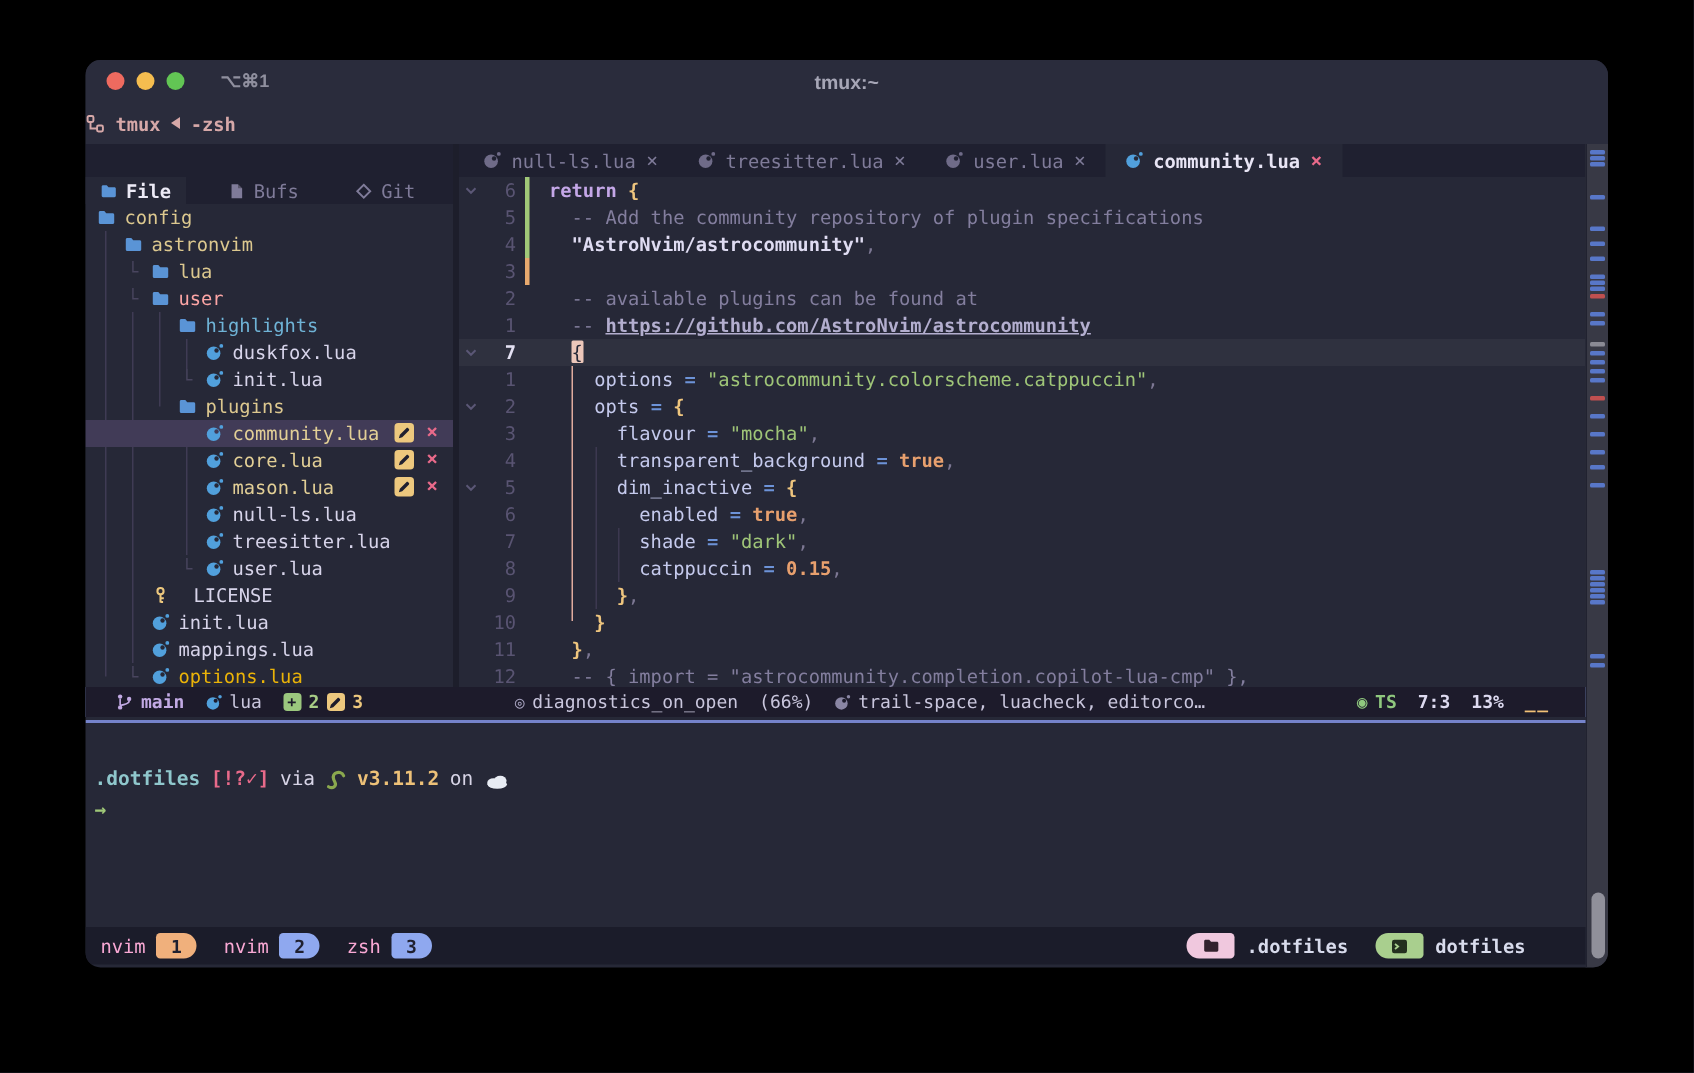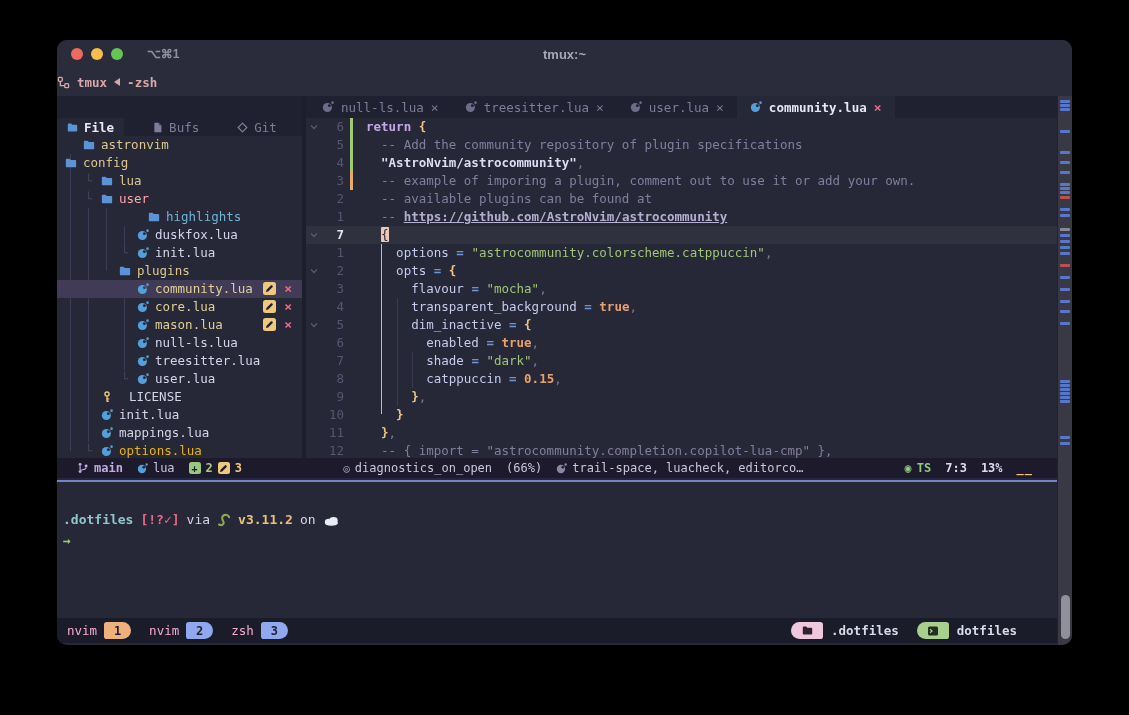--- a/index.html
+++ b/index.html
@@ -239,33 +239,33 @@
             </span>
             <span>Git</span>
           </div>
         </div>
       <div class="guide" style="left:13px; top:36px; height:297px;"></div>
       <div class="guide" style="left:31px; top:90px; height:234px;"></div>
       <div class="guide" style="left:49px; top:90px; height:63px;"></div>
       <div class="guide" style="left:67px; top:108px; height:20px;"></div>
       <div class="guide" style="left:67px; top:162px; height:90px;"></div>
       <div class="nt-rows" id="nt-rows">
+          <div class="nt-row" style="padding-left: 8px;"><span><svg width="12" height="12" viewBox="0 0 14 14" style="display:block">
+                <path fill="#5a94d6" d="M1 3.2c0-.7.5-1.2 1.2-1.2h3.1l1.5 1.6h5c.7 0 1.2.5 1.2 1.2v6c0 .7-.5 1.2-1.2 1.2H2.2C1.5 12 1 11.5 1 10.8z"></path>
+              </svg></span><span class="nt-name" style="color: rgb(220, 200, 143);">config</span></div>
           <div class="nt-row" style="padding-left: 26px;"><span><svg width="12" height="12" viewBox="0 0 14 14" style="display:block">
                 <path fill="#5a94d6" d="M1 3.2c0-.7.5-1.2 1.2-1.2h3.1l1.5 1.6h5c.7 0 1.2.5 1.2 1.2v6c0 .7-.5 1.2-1.2 1.2H2.2C1.5 12 1 11.5 1 10.8z"></path>
               </svg></span><span class="nt-name" style="color: rgb(220, 200, 143);">astronvim</span></div>
-          <div class="nt-row" style="padding-left: 8px;"><span><svg width="12" height="12" viewBox="0 0 14 14" style="display:block">
-                <path fill="#5a94d6" d="M1 3.2c0-.7.5-1.2 1.2-1.2h3.1l1.5 1.6h5c.7 0 1.2.5 1.2 1.2v6c0 .7-.5 1.2-1.2 1.2H2.2C1.5 12 1 11.5 1 10.8z"></path>
-              </svg></span><span class="nt-name" style="color: rgb(220, 200, 143);">config</span></div>
           <div class="nt-row" style="padding-left: 44px;"><span class="nt-elbow" style="left: 28px;">└</span><span><svg width="12" height="12" viewBox="0 0 14 14" style="display:block">
                 <path fill="#5a94d6" d="M1 3.2c0-.7.5-1.2 1.2-1.2h3.1l1.5 1.6h5c.7 0 1.2.5 1.2 1.2v6c0 .7-.5 1.2-1.2 1.2H2.2C1.5 12 1 11.5 1 10.8z"></path>
               </svg></span><span class="nt-name" style="color: rgb(220, 200, 143);">lua</span></div>
           <div class="nt-row" style="padding-left: 44px;"><span class="nt-elbow" style="left: 28px;">└</span><span><svg width="12" height="12" viewBox="0 0 14 14" style="display:block">
                 <path fill="#5a94d6" d="M1 3.2c0-.7.5-1.2 1.2-1.2h3.1l1.5 1.6h5c.7 0 1.2.5 1.2 1.2v6c0 .7-.5 1.2-1.2 1.2H2.2C1.5 12 1 11.5 1 10.8z"></path>
               </svg></span><span class="nt-name" style="color: #fca5a5;">user</span></div>
-          <div class="nt-row" style="padding-left: 91px;"><span><svg width="12" height="12" viewBox="0 0 14 14" style="display:block">
+          <div class="nt-row" style="padding-left: 62px;"><span><svg width="12" height="12" viewBox="0 0 14 14" style="display:block">
                 <path fill="#5a94d6" d="M1 3.2c0-.7.5-1.2 1.2-1.2h3.1l1.5 1.6h5c.7 0 1.2.5 1.2 1.2v6c0 .7-.5 1.2-1.2 1.2H2.2C1.5 12 1 11.5 1 10.8z"></path>
               </svg></span><span class="nt-name" style="color: rgb(111, 179, 214);">highlights</span></div>
           <div class="nt-row" style="padding-left: 80px;"><span><svg width="12" height="12" viewBox="0 0 14 14" style="display:block">
                 <circle cx="6.3" cy="7.6" r="5.3" fill="#51a0dc"></circle>
                 <circle cx="8.6" cy="5.4" r="1.7" fill="#262837"></circle>
                 <circle cx="12.3" cy="1.9" r="1.5" fill="#51a0dc"></circle>
               </svg></span><span class="nt-name" style="color: rgb(215, 212, 234);">duskfox.lua</span></div>
           <div class="nt-row" style="padding-left: 80px;"><span class="nt-elbow" style="left: 64px;">└</span><span><svg width="12" height="12" viewBox="0 0 14 14" style="display:block">
                 <circle cx="6.3" cy="7.6" r="5.3" fill="#51a0dc"></circle>
                 <circle cx="8.6" cy="5.4" r="1.7" fill="#262837"></circle>
@@ -337,21 +337,21 @@
     <div class="editor" id="editor">
       <div class="iguide" style="left:75px; top:126px; height:170px; background:#e0ab9e;"></div>
       <div class="iguide" style="left:91px; top:180px; height:108px; background:#3c3850;"></div>
       <div class="iguide" style="left:106px; top:234px; height:36px; background:#3c3850;"></div>
       <div id="code" style="position:relative;">
           <div class="cline"><span class="fold" style="display: flex; align-items: center; justify-content: center;"><svg width="8" height="8" viewBox="0 0 8 8" style="display:block">
                 <path d="M1 2.5l3 3 3-3" stroke="#5b5776" stroke-width="1.3" fill="none"></path>
               </svg></span><span class="lnr">6</span><span class="gsign"><i class="add"></i></span><span class="ctext"><span class="tk-kw">return</span><span class="tk-fg"> </span><span class="tk-brace">{</span></span></div>
           <div class="cline"><span class="fold"></span><span class="lnr">5</span><span class="gsign"><i class="add"></i></span><span class="ctext"><span class="tk-comment">  -- Add the community repository of plugin specifications</span></span></div>
           <div class="cline"><span class="fold"></span><span class="lnr">4</span><span class="gsign"><i class="add"></i></span><span class="ctext"><span class="tk-str2">  "AstroNvim/astrocommunity"</span><span class="tk-punct">,</span></span></div>
-          <div class="cline"><span class="fold"></span><span class="lnr">3</span><span class="gsign"><i class="change"></i></span><span class="ctext"><span class="tk-comment">  -- example of imporing a plugin, comment out to use it or add your own.</span></span></div>
+          <div class="cline"><span class="fold"></span><span class="lnr">3</span><span class="gsign"><i class="change"></i></span></div>
           <div class="cline"><span class="fold"></span><span class="lnr">2</span><span class="gsign"></span><span class="ctext"><span class="tk-comment">  -- available plugins can be found at</span></span></div>
           <div class="cline"><span class="fold"></span><span class="lnr">1</span><span class="gsign"></span><span class="ctext"><span class="tk-comment">  -- </span><span class="tk-url">https://github.com/AstroNvim/astrocommunity</span></span></div>
           <div class="cline cur"><span class="fold" style="display: flex; align-items: center; justify-content: center;"><svg width="8" height="8" viewBox="0 0 8 8" style="display:block">
                 <path d="M1 2.5l3 3 3-3" stroke="#5b5776" stroke-width="1.3" fill="none"></path>
               </svg></span><span class="lnr">7</span><span class="gsign"></span><span class="ctext"><span class="tk-fg">  </span><span class="tk-cursor">{</span></span></div>
           <div class="cline"><span class="fold"></span><span class="lnr">1</span><span class="gsign"></span><span class="ctext"><span class="tk-fg">    </span><span class="tk-ident">options</span><span class="tk-fg"> </span><span class="tk-op">=</span><span class="tk-fg"> </span><span class="tk-str">"astrocommunity.colorscheme.catppuccin"</span><span class="tk-punct">,</span></span></div>
           <div class="cline"><span class="fold" style="display: flex; align-items: center; justify-content: center;"><svg width="8" height="8" viewBox="0 0 8 8" style="display:block">
                 <path d="M1 2.5l3 3 3-3" stroke="#5b5776" stroke-width="1.3" fill="none"></path>
               </svg></span><span class="lnr">2</span><span class="gsign"></span><span class="ctext"><span class="tk-fg">    </span><span class="tk-ident">opts</span><span class="tk-fg"> </span><span class="tk-op">=</span><span class="tk-fg"> </span><span class="tk-brace">{</span></span></div>
           <div class="cline"><span class="fold"></span><span class="lnr">3</span><span class="gsign"></span><span class="ctext"><span class="tk-fg">      </span><span class="tk-ident">flavour</span><span class="tk-fg"> </span><span class="tk-op">=</span><span class="tk-fg"> </span><span class="tk-str">"mocha"</span><span class="tk-punct">,</span></span></div>

